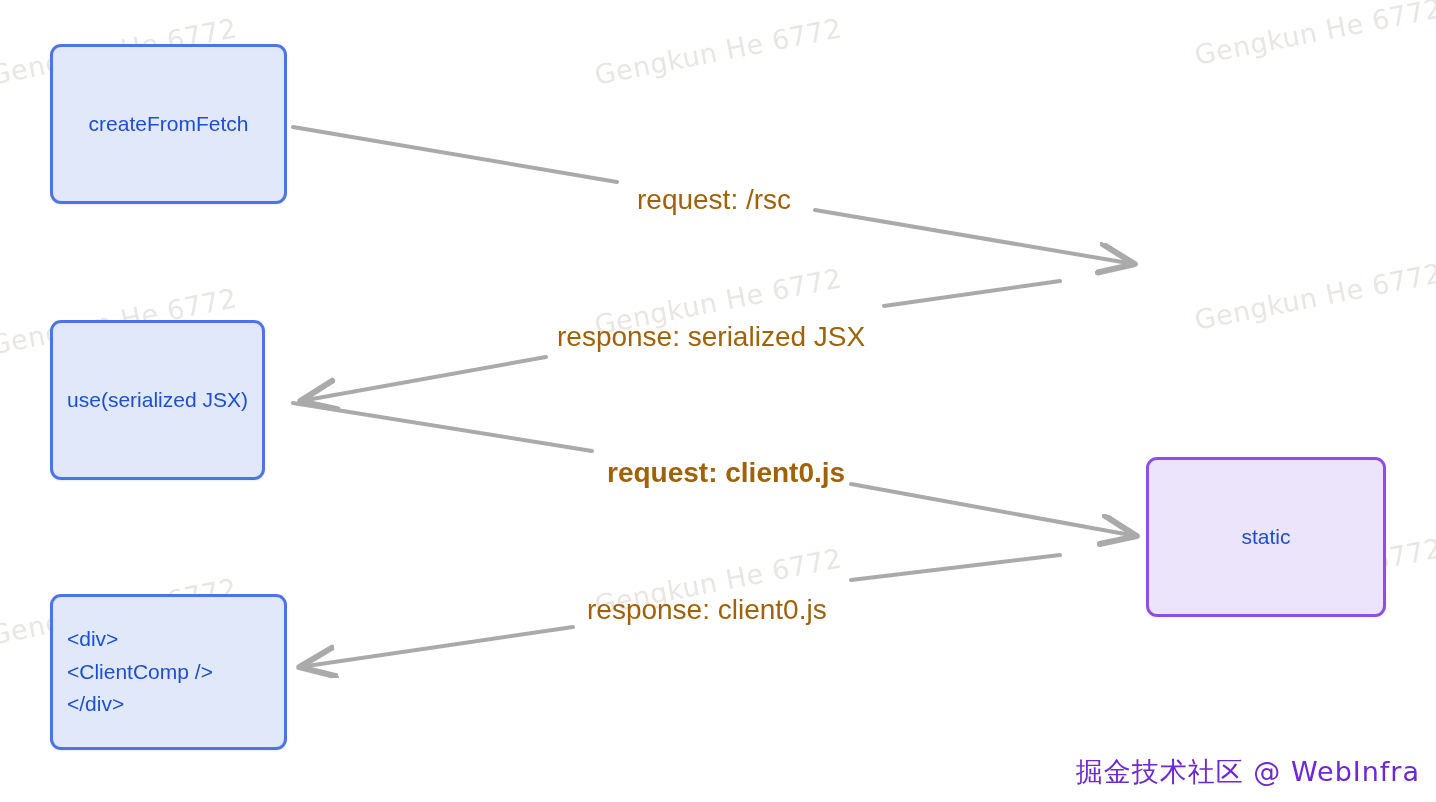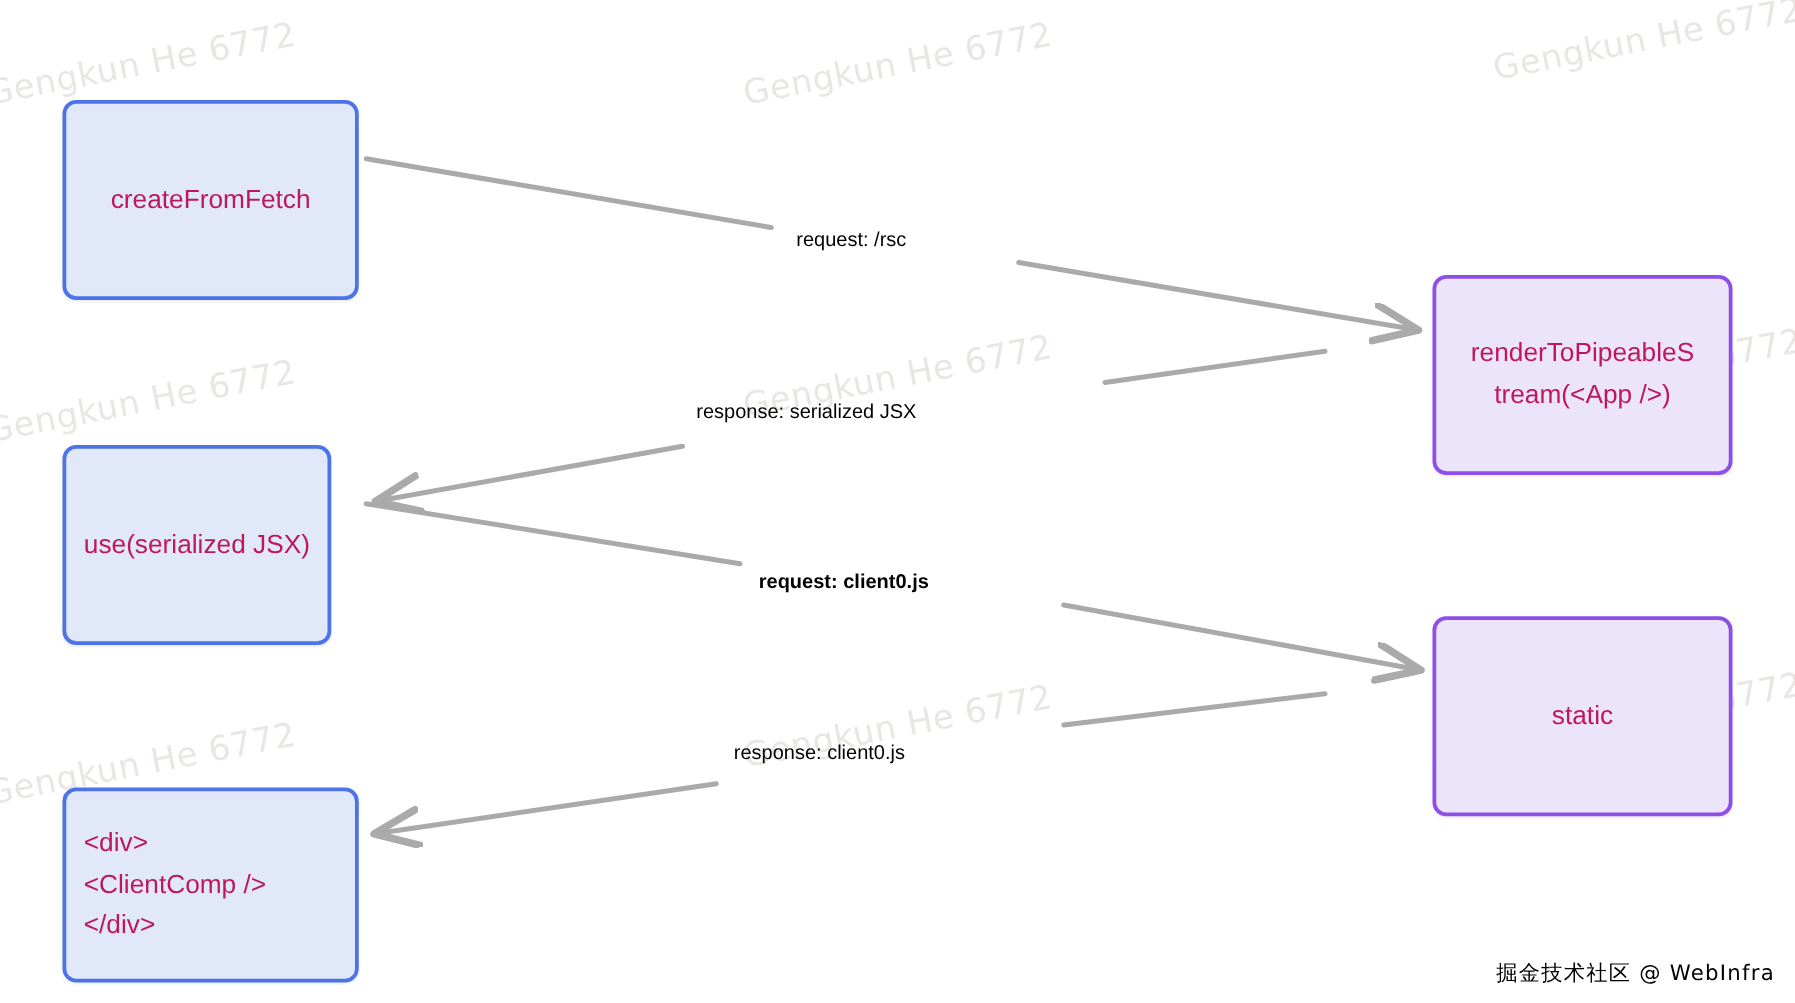--- a/index.html
+++ b/index.html
@@ -32,25 +32,24 @@
   
   .node{
     position:absolute;
     box-sizing:border-box;
     border-radius:11px;
     display:flex;
     align-items:center;
     justify-content:center;
     text-align:center;
     font-size:21px;
-    color:#be185d;
+    color:#1d4ed8;
     line-height:1.55;
     padding:6px 10px;
     white-space:pre-line;
-    margin-top:36px;
   }
   .node.blue{
     background:#e1e8f9;
     border:3px solid #4d73e8;
     box-shadow:0 1px 2px rgba(60,80,160,.10);
   }
   .node.purple{
     background:#ece4fb;
     border:3px solid #8d4fe8;
     box-shadow:0 1px 2px rgba(120,70,200,.10);
@@ -58,32 +57,32 @@
   .node .node-label{display:block;white-space:pre-line;}
   .node.codeblk{
     justify-content:flex-start;
     text-align:left;
     padding-left:14px;
   }
 
   
   .edge-label{
     position:absolute;
-    font-size:16px;
-    color:#000000;
+    font-size:28px;
+    color:#a16207;
     white-space:nowrap;
     background:transparent;
   }
 
   
   .credit{
     position:absolute;
     right:16px;bottom:12px;
-    font-size:17px;
-    color:#000000;
+    font-size:27px;
+    color:#6d28d9;
     font-family:"DejaVu Sans",sans-serif;
     white-space:nowrap;
     letter-spacing:1px;
   }
 </style>
 </head>
 <body>
 
 <div id="canvas">
 
@@ -120,24 +119,20 @@
 
     <path d="M1060,555 L851,580" fill="none" stroke="#aaaaaa" stroke-width="4" stroke-linecap="round"></path>
 
     <path d="M573,627 L300,667" fill="none" stroke="#aaaaaa" stroke-width="4" stroke-linecap="round" marker-end="url(#ah)"></path>
   </svg>
 
   <div class="node blue" style="left:50px;top:44px;width:237px;height:160px;">
     <span class="node-label">createFromFetch</span>
   </div>
 
-  <div class="node purple" style="left:1146px;top:184px;width:240px;height:160px;">
-    <span class="node-label">renderToPipeableS
-tream(&lt;App /&gt;)</span>
-  </div>
 
   <div class="node blue" style="left:50px;top:320px;width:215px;height:160px;">
     <span class="node-label">use(serialized JSX)</span>
   </div>
 
   <div class="node blue codeblk" style="left:50px;top:594px;width:237px;height:156px;">
     <span class="node-label">&lt;div&gt;
   &lt;ClientComp /&gt;
 &lt;/div&gt;</span>
   </div>

